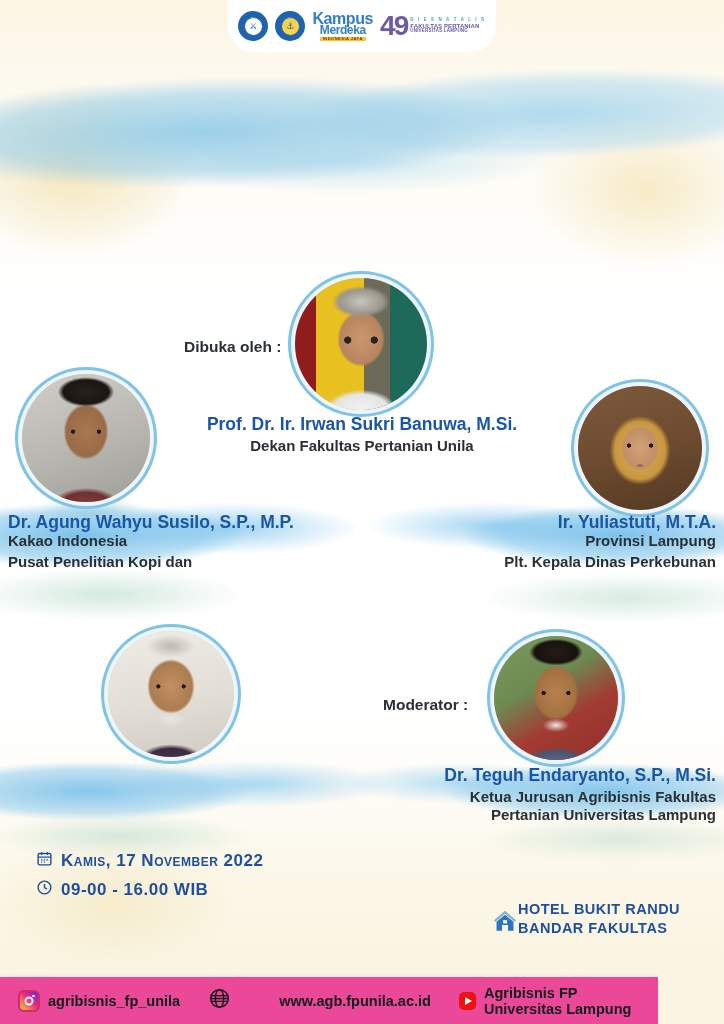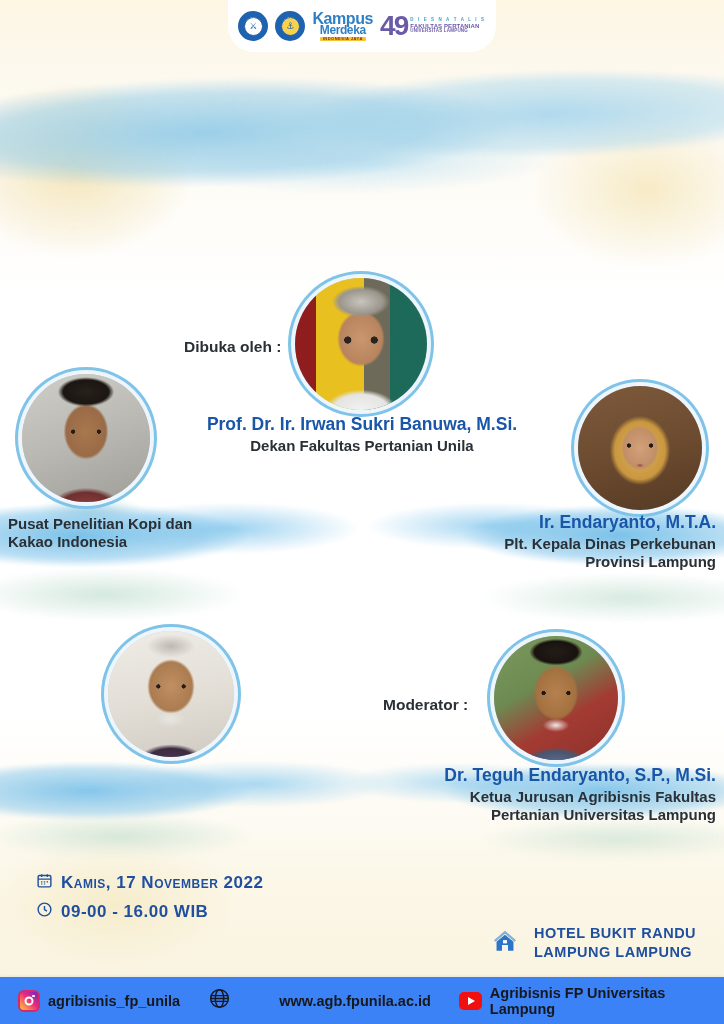--- a/index.html
+++ b/index.html
@@ -165,22 +165,22 @@
   }
 
   
   .info{position:absolute;z-index:14;}
   .info-line{display:flex;align-items:center;gap:8px;color:#1f4f9e;}
   .info-txt{font-size:17px;font-weight:700;color:#1f4f9e;font-variant:small-caps;letter-spacing:.5px;}
   .venue-txt{font-size:14.5px;font-weight:700;color:#1f4f9e;letter-spacing:.5px;line-height:1.3;}
 
   
   .footer{
-    position:absolute;left:0;bottom:0;width:724px;height:47px;
-    background:#3b82f6;display:flex;align-items:center;
+    position:absolute;left:0;bottom:0;width:658px;height:47px;
+    background:#ec4899;display:flex;align-items:center;
     z-index:25;box-shadow:0 -1px 3px rgba(0,0,0,.06);
   }
   .f-item{display:flex;align-items:center;gap:8px;}
   .f-txt{font-size:14.5px;font-weight:700;color:#16181c;}
 
   .ig-icon{
     width:22px;height:22px;border-radius:6px;box-sizing:border-box;
     border:2.2px solid #d6296a;position:relative;
     background:linear-gradient(45deg,#f9ce34 0%,#ee2a7b 55%,#6228d7 100%);
   }
@@ -269,39 +269,40 @@
       <div class="ph" style="background:linear-gradient(160deg,#cfcec9 0%,#b9b8b2 50%,#9e9d97 100%);"></div>
       <div class="ph" style="background:radial-gradient(ellipse 32px 40px at 50% 45%, #a8774f 0%, #996b46 62%, rgba(153,107,70,0) 70%);"></div>
       <div class="ph" style="background:radial-gradient(ellipse 38px 20px at 50% 14%, #28211c 0%, #1b1612 60%, rgba(27,22,18,0) 74%);"></div>
       <div class="ph" style="background:radial-gradient(ellipse 44px 22px at 50% 102%, #8a3b3b 0%, #6f3030 55%, rgba(111,48,48,0) 76%);"></div>
       <div class="ph" style="background:
           radial-gradient(circle 4px at 40% 45%, #241d18 0%, #241d18 48%, rgba(0,0,0,0) 58%),
           radial-gradient(circle 4px at 60% 45%, #241d18 0%, #241d18 48%, rgba(0,0,0,0) 58%);"></div>
     </div>
   </div>
   <div style="position:absolute;left:8px;top:512px;z-index:13;">
+    <div class="p-name">Dr. Agung Wahyu Susilo, S.P., M.P.</div>
+    <div class="p-role" style="margin-top:0;">Kakao Indonesia</div>
     <div class="p-role">Pusat Penelitian Kopi dan</div>
-    <div class="p-role" style="margin-top:0;">Kakao Indonesia</div>
   </div>
 
   <div class="person" style="left:578px;top:386px;">
     <div class="avatar" style="width:124px;height:124px;">
       <div class="ph" style="background:linear-gradient(165deg,#7e5a3c 0%,#6b4a2f 55%,#553a24 100%);"></div>
       <div class="ph" style="background:radial-gradient(ellipse 42px 48px at 50% 52%, #dcae5e 0%, #c9973f 60%, rgba(201,151,63,0) 72%);"></div>
       <div class="ph" style="background:radial-gradient(ellipse 25px 30px at 50% 50%, #d2a079 0%, #c08f68 66%, rgba(192,143,104,0) 74%);"></div>
       <div class="ph" style="background:
           radial-gradient(circle 4px at 41% 48%, #221a14 0%, #221a14 48%, rgba(0,0,0,0) 58%),
           radial-gradient(circle 4px at 59% 48%, #221a14 0%, #221a14 48%, rgba(0,0,0,0) 58%),
           radial-gradient(ellipse 6px 3px at 50% 64%, #9c4a4a 0%, rgba(156,74,74,0) 70%);"></div>
     </div>
   </div>
   <div style="position:absolute;right:8px;top:512px;text-align:right;z-index:13;">
-    <div class="p-name">Ir. Endaryanto, M.T.A.</div>
+    <div class="p-name">Ir. Yuliastuti, M.T.A.</div>
+    <div class="p-role" style="margin-top:0;">Provinsi Lampung</div>
     <div class="p-role">Plt. Kepala Dinas Perkebunan</div>
-    <div class="p-role" style="margin-top:0;">Provinsi Lampung</div>
   </div>
 
   <div class="person" style="left:108px;top:631px;">
     <div class="avatar" style="width:126px;height:126px;">
       <div class="ph" style="background:linear-gradient(170deg,#efece6 0%,#e2ded6 55%,#cfcac1 100%);"></div>
       <div class="ph" style="background:radial-gradient(ellipse 33px 38px at 50% 44%, #c08f62 0%, #ab7c51 64%, rgba(171,124,81,0) 72%);"></div>
       <div class="ph" style="background:radial-gradient(ellipse 34px 16px at 50% 12%, #bdb8b0 0%, rgba(189,184,176,0) 72%);"></div>
       <div class="ph" style="background:radial-gradient(ellipse 20px 11px at 50% 70%, #e8e6e2 0%, rgba(232,230,226,0) 74%);"></div>
       <div class="ph" style="background:radial-gradient(ellipse 42px 20px at 50% 102%, #4a3550 0%, #3b2a40 55%, rgba(59,42,64,0) 76%);"></div>
       <div class="ph" style="background:
@@ -323,21 +324,21 @@
           radial-gradient(circle 4px at 40% 46%, #1f1813 0%, #1f1813 48%, rgba(0,0,0,0) 58%),
           radial-gradient(circle 4px at 60% 46%, #1f1813 0%, #1f1813 48%, rgba(0,0,0,0) 58%);"></div>
     </div>
   </div>
   <div style="position:absolute;right:8px;top:765px;text-align:right;z-index:13;">
     <div class="p-name">Dr. Teguh Endaryanto, S.P., M.Si.</div>
     <div class="p-role">Ketua Jurusan Agribisnis Fakultas</div>
     <div class="p-role" style="margin-top:0;">Pertanian Universitas Lampung</div>
   </div>
 
-  <div class="info" style="left:36px;top:872px;">
+  <div class="info" style="left:36px;top:850px;">
     <div class="info-line" style="margin-bottom:8px;">
       <span>
         <svg width="17" height="17" viewBox="0 0 24 24" fill="none" stroke="#1f4f9e" stroke-width="2">
           <rect x="3" y="5" width="18" height="16" rx="2"></rect>
             <path d="M3 10h18M8 3v4M16 3v4"></path>
           <path d="M7 14h2M11 14h2M15 14h2M7 17h2M11 17h2" stroke-width="1.6"></path>
         </svg>
       </span>
       <span class="info-txt">Kamis, 17 November 2022</span>
     </div>
@@ -346,31 +347,31 @@
         <svg width="17" height="17" viewBox="0 0 24 24" fill="none" stroke="#1f4f9e" stroke-width="2">
           <circle cx="12" cy="12" r="9"></circle>
             <path d="M12 7v5l3.5 2.2"></path>
         </svg>
       </span>
       <span class="info-txt">09-00 - 16.00 WIB</span>
     </div>
   </div>
 
   <div class="info" style="left:492px;top:900px;">
-    <div style="display:flex;align-items:center;gap:16px;margin-top:24px;">
+    <div style="display:flex;align-items:flex-end;gap:0;">
       <span>
         <svg width="26" height="26" viewBox="0 0 24 24" fill="#2a74c9">
           <path d="M12 2.6 1.8 11.2l1.5 1.5L12 5.4l8.7 7.3 1.5-1.5z" opacity="0.55"></path>
           <path d="M12 6.2 4.2 12.8V21h5v-5.2h5.6V21h5v-8.2z"></path>
           <rect x="10.2" y="11.2" width="3.6" height="3" fill="#ffffff"></rect>
         </svg>
       </span>
       <span class="venue-txt">
         <span>HOTEL BUKIT RANDU</span><br>
-        <span>LAMPUNG LAMPUNG</span>
+        <span>BANDAR FAKULTAS</span>
       </span>
     </div>
   </div>
 
   <div class="footer">
     <div class="f-item" style="margin-left:18px;">
       <span class="ig-icon"></span>
       <span class="f-txt">agribisnis_fp_unila</span>
     </div>
     <div class="f-item" style="margin-left:28px;gap:48px;">

